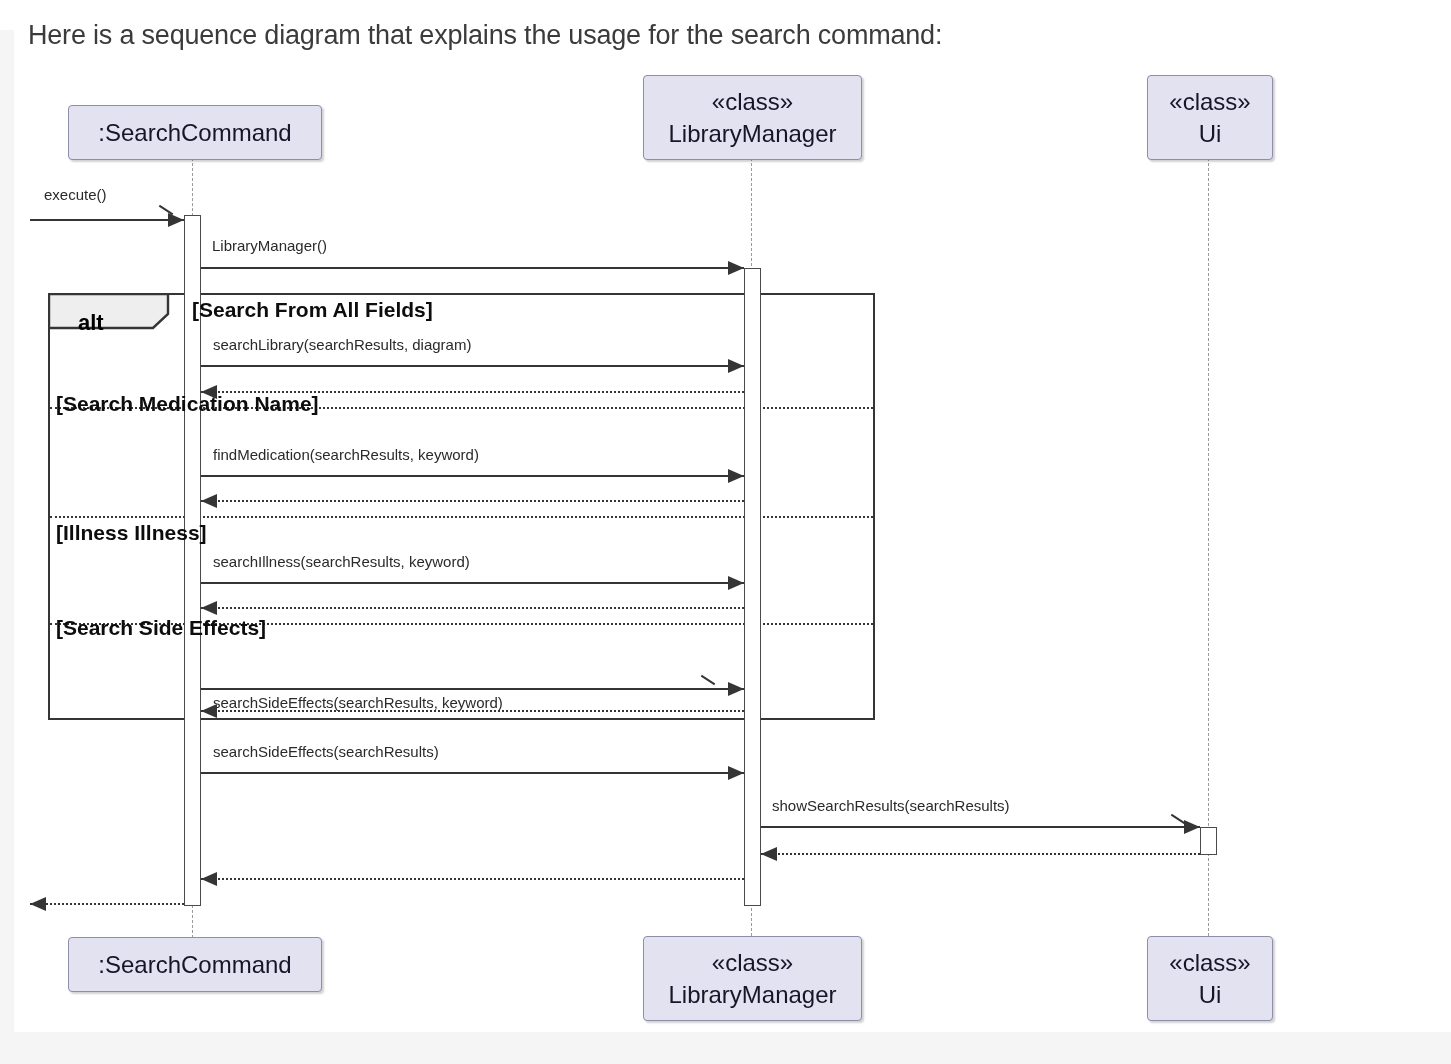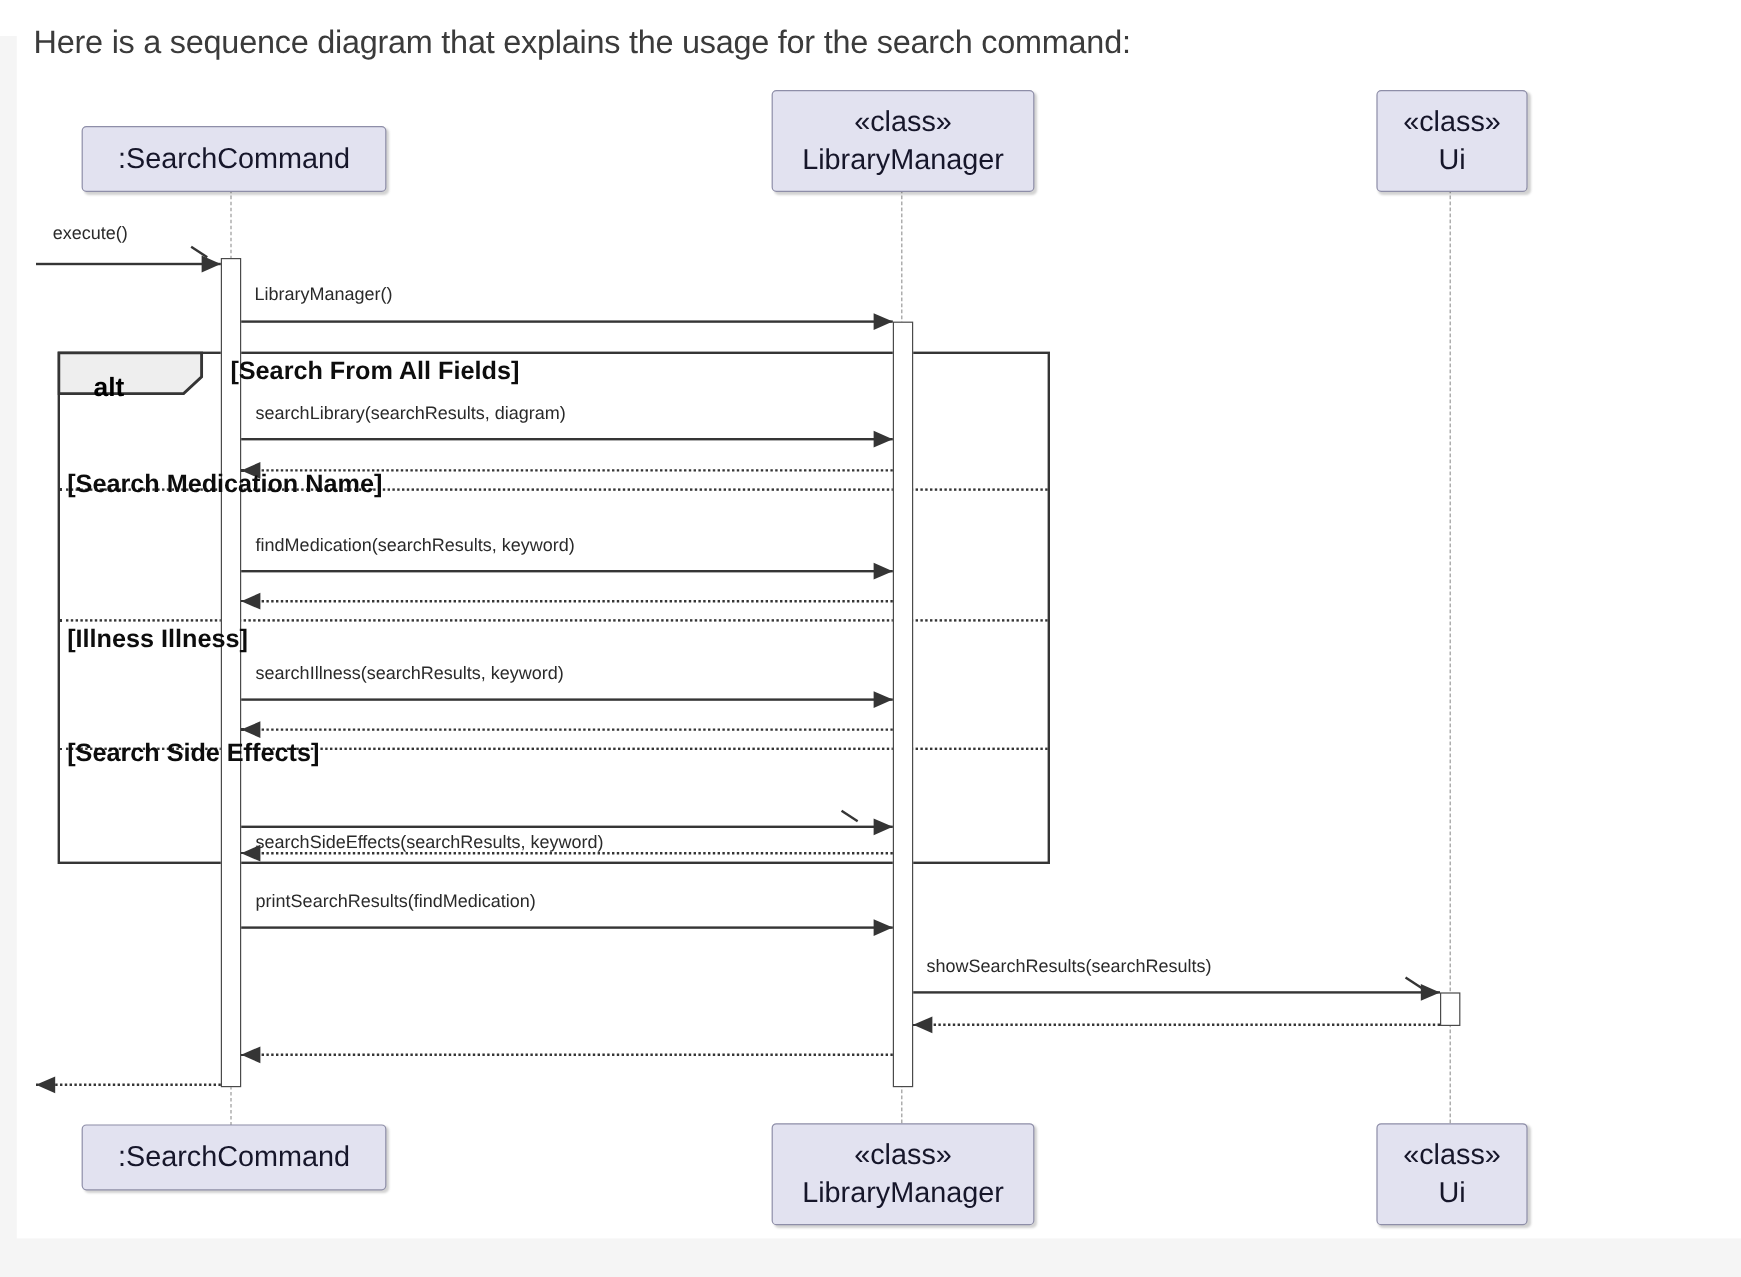--- a/index.html
+++ b/index.html
@@ -134,21 +134,21 @@
 <div class="abs divider" style="left:50px;top:623px;width:823px;"></div>
 
 <div class="abs guard" style="left:56px;top:616px;">[Search Side Effects]</div>
 <div class="abs msg" style="left:213px;top:694px;">searchSideEffects(searchResults, keyword)</div>
 <div class="abs tick" style="left:700px;top:679px;"></div>
 <div class="abs sline" style="left:201px;top:688px;width:543px;"></div>
 <div class="abs head-r" style="left:728px;top:682px;"></div>
 <div class="abs dline" style="left:201px;top:710px;width:543px;"></div>
 <div class="abs head-l" style="left:201px;top:704px;"></div>
 
-<div class="abs msg" style="left:213px;top:743px;">printSearchResults(findMedication)</div>
+<div class="abs msg" style="left:213px;top:743px;">searchSideEffects(searchResults)</div>
 <div class="abs sline" style="left:201px;top:772px;width:543px;"></div>
 <div class="abs head-r" style="left:728px;top:766px;"></div>
 
 <div class="abs msg" style="left:772px;top:797px;">showSearchResults(searchResults)</div>
 <div class="abs tick" style="left:1170px;top:818px;"></div>
 <div class="abs sline" style="left:761px;top:826px;width:439px;"></div>
 <div class="abs head-r" style="left:1184px;top:820px;"></div>
 <div class="abs dline" style="left:761px;top:853px;width:439px;"></div>
 <div class="abs head-l" style="left:761px;top:847px;"></div>
 

